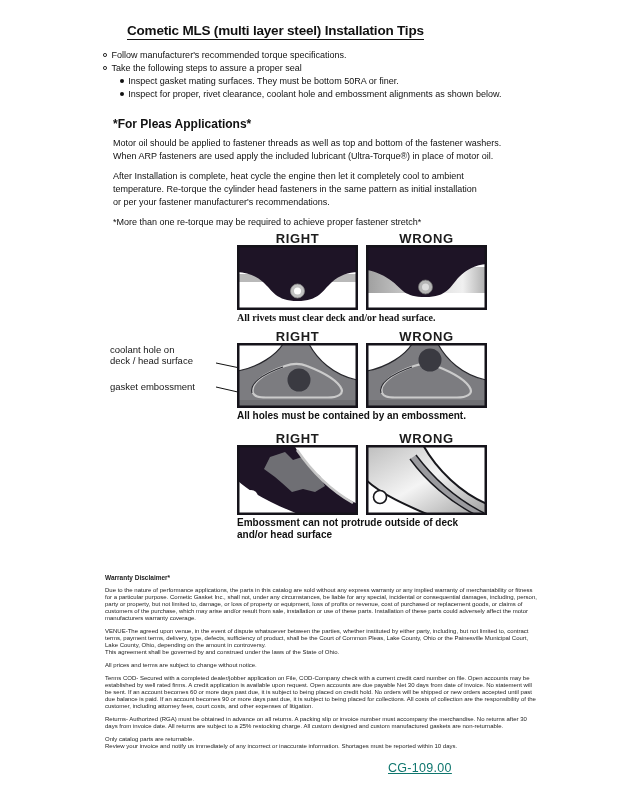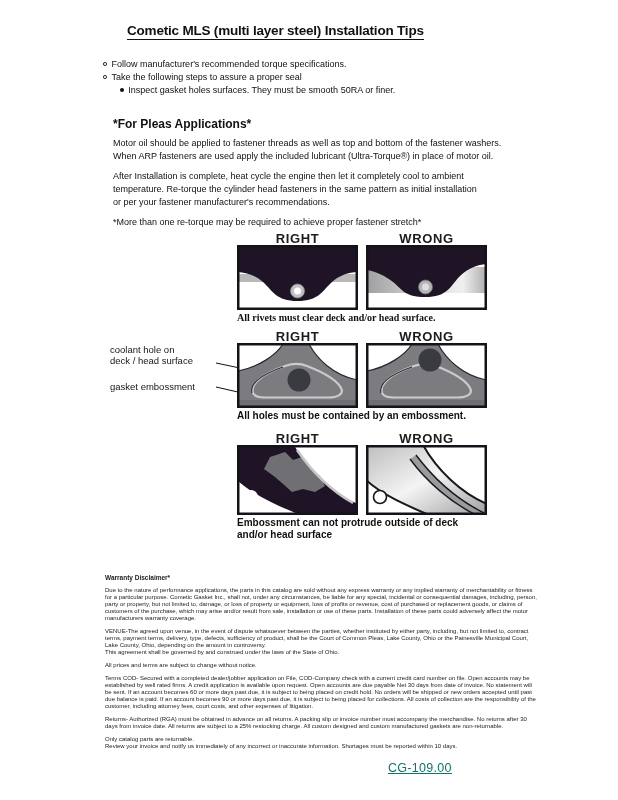--- a/index.html
+++ b/index.html
@@ -10,21 +10,21 @@
     font-family: "Liberation Sans", sans-serif;
     color: #111111;
     overflow: hidden;
   }
   .page-title {
     position: absolute; left: 127px; top: 23px;
     font-size: 13.5px; font-weight: bold; letter-spacing: -0.2px;
     border-bottom: 1.6px solid #111; padding-bottom: 1px;
     display: inline-block;
   }
-  .tips { position: absolute; left: 103px; top: 58px; font-size: 9px; }
+  .tips { position: absolute; left: 103px; top: 49px; font-size: 9px; }
   .tip { display: flex; align-items: flex-start; line-height: 12.9px; }
   .tip.sub { margin-left: 17px; }
   .ob {
     flex: none; width: 3.6px; height: 3.6px; border: 1px solid #111;
     border-radius: 50%; margin: 4px 5px 0 0;
   }
   .fb {
     flex: none; width: 4.2px; height: 4.2px; background: #111;
     border-radius: 50%; margin: 4px 4px 0 0;
   }
@@ -59,21 +59,25 @@
   <div class="tip">
     <span class="ob"></span>
     <span>Follow manufacturer's recommended torque specifications.</span>
   </div>
   <div class="tip">
     <span class="ob"></span>
     <span>Take the following steps to assure a proper seal</span>
   </div>
   <div class="tip sub">
     <span class="fb"></span>
-    <span>Inspect gasket holes surfaces.  They must be smooth 50RA or finer.</span>
+    <span>Inspect gasket mating surfaces.  They must be bottom 50RA or finer.</span>
+  </div>
+  <div class="tip sub">
+    <span class="fb"></span>
+    <span>Inspect for proper, rivet clearance, coolant hole and embossment alignments as shown below.</span>
   </div>
 </div>
 
 <div class="diesel">
   <div class="diesel-heading">*For Pleas Applications*</div>
   <p>Motor oil should be applied to fastener threads as well as top and bottom of the fastener washers.
 When ARP fasteners are used apply the included lubricant (Ultra-Torque®) in place of motor oil.</p>
   <p>After Installation is complete, heat cycle the engine then let it completely cool to ambient
 temperature. Re-torque the cylinder head fasteners in the same pattern as initial installation
 or per your fastener manufacturer's recommendations.</p>

